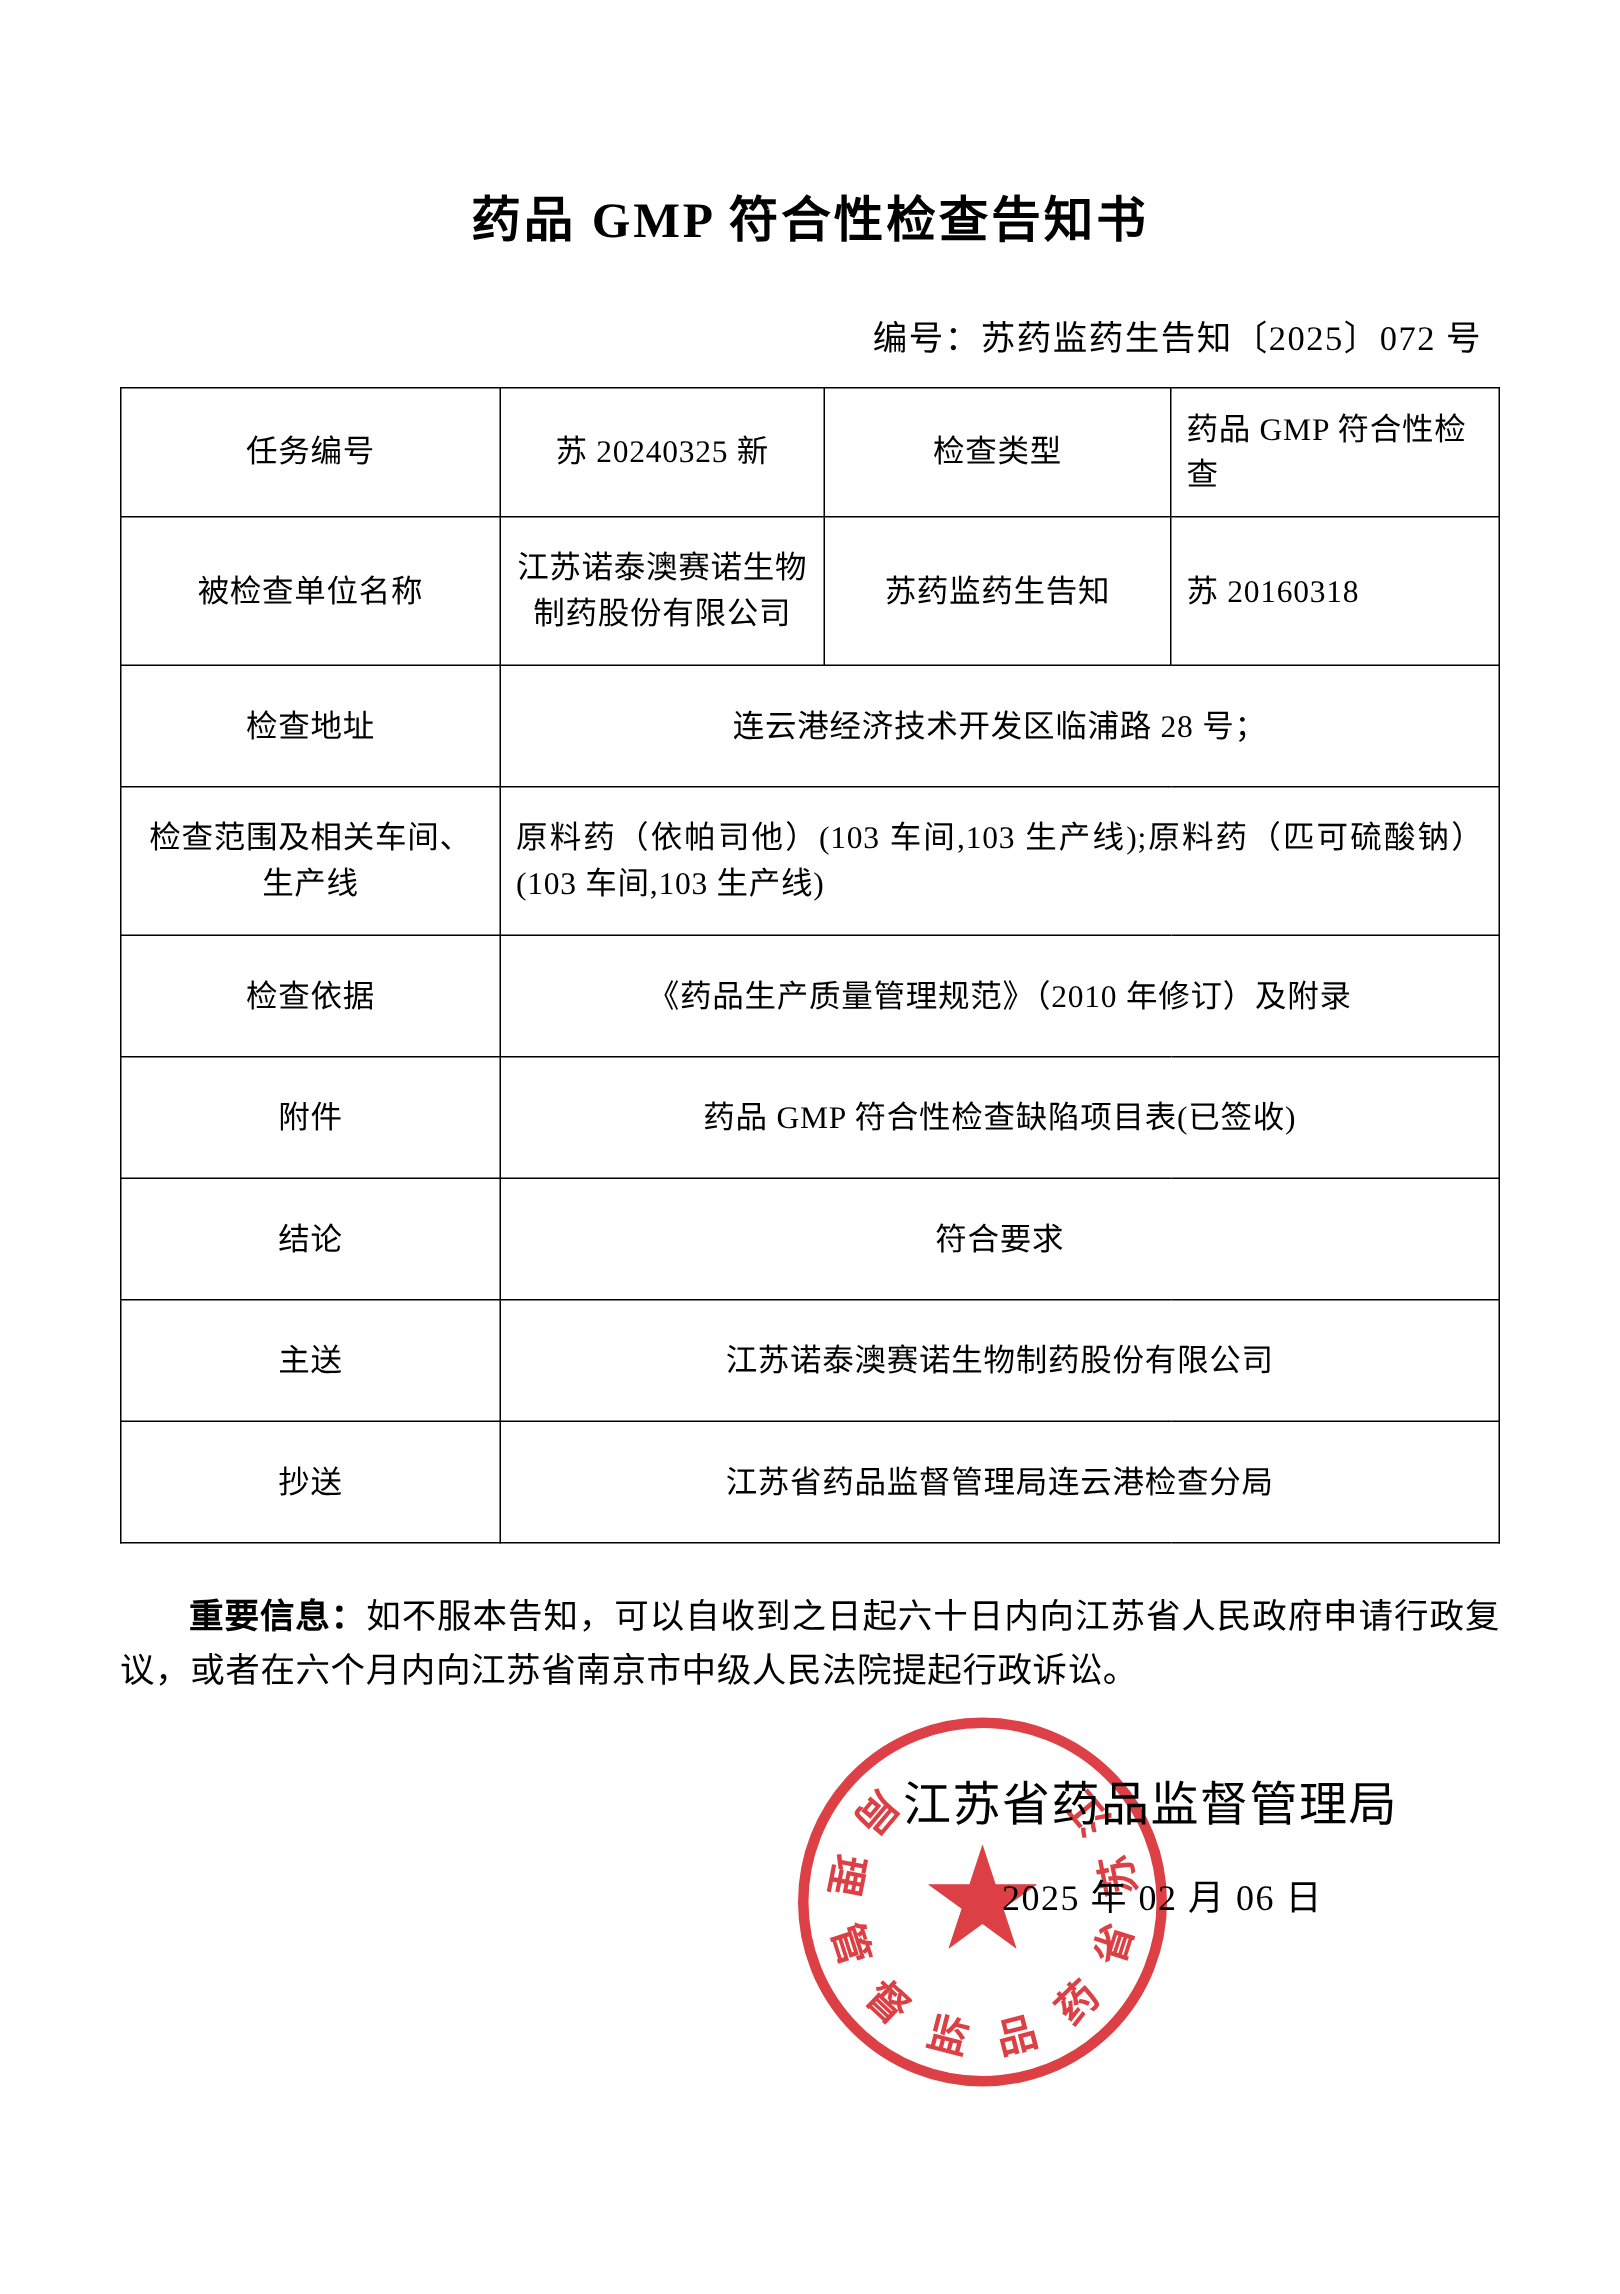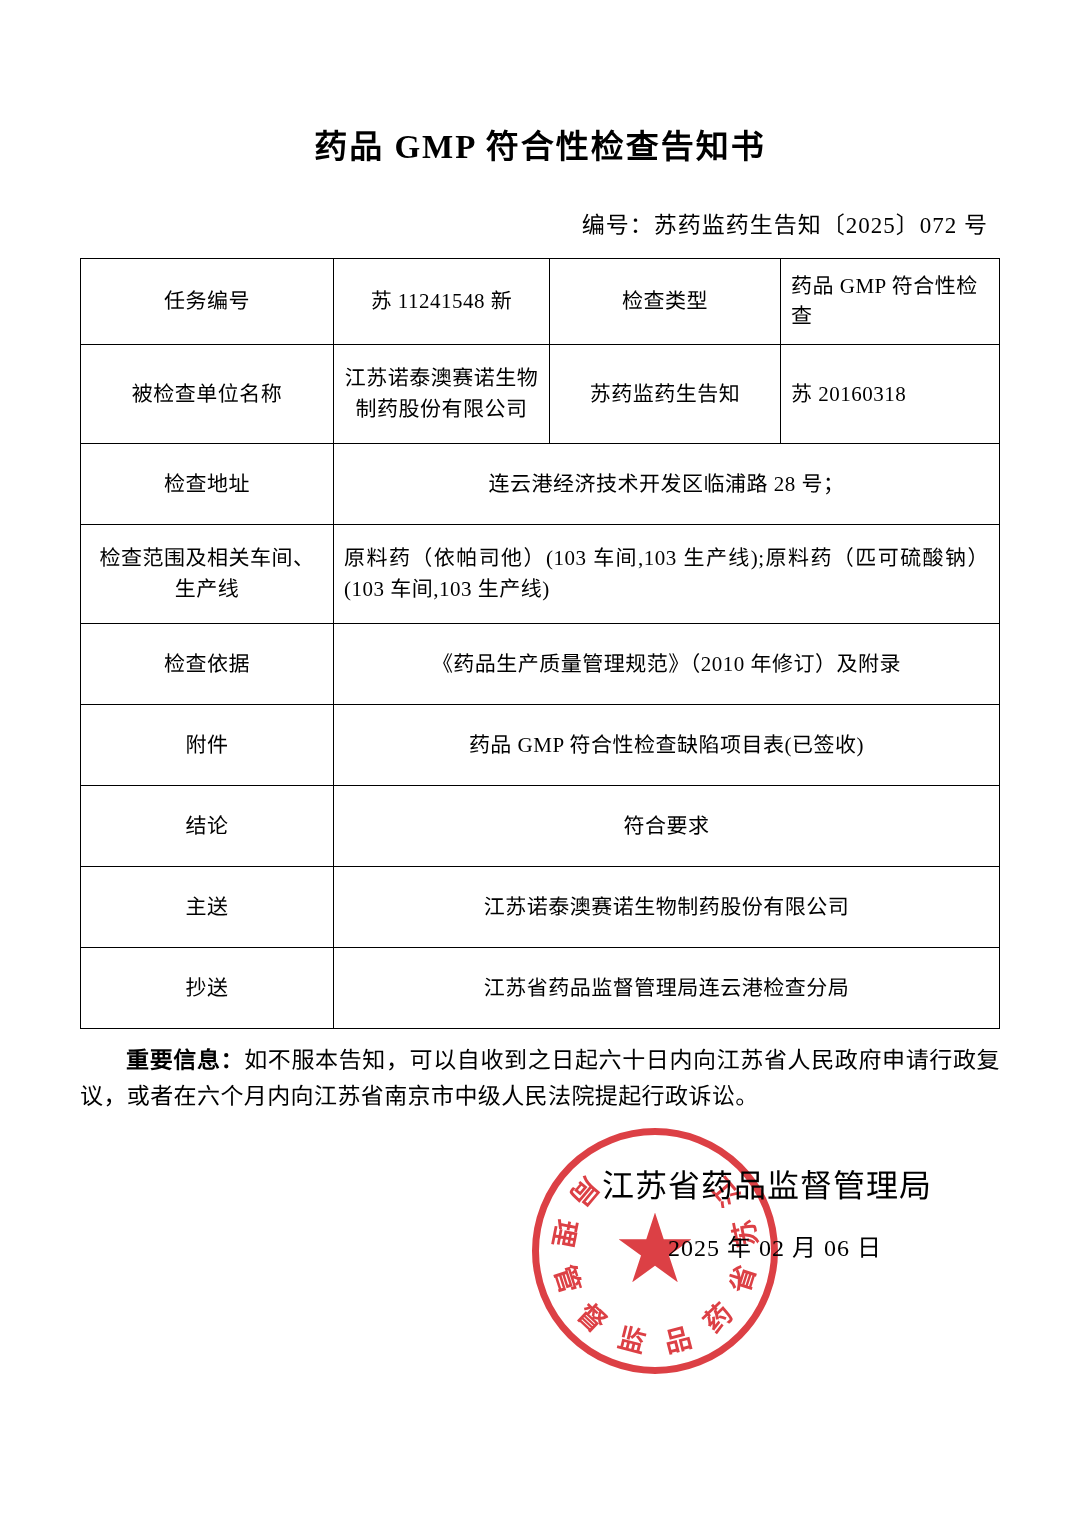--- a/index.html
+++ b/index.html
@@ -75,21 +75,21 @@
     text-align: center;
   }
   td.col4 {
     text-align: left;
   }
   .row-tall td { height: 74px; }
   .row-mid td { height: 56px; }
   .notice {
     font-size: 23px;
     line-height: 1.58;
-    margin-top: 14px;
+    margin-top: 31px;
     text-align: justify;
     text-indent: 46px;
     letter-spacing: 0.4px;
   }
   .notice b {
     font-weight: bold;
   }
   .sign-block {
     margin-top: 34px;
     position: relative;
@@ -153,21 +153,21 @@
 <div class="page">
 
   <div class="doc-title">药品 GMP 符合性检查告知书</div>
 
   <div class="doc-number">编号：苏药监药生告知〔2025〕072 号</div>
 
   <table class="main-table">
     <tbody>
       <tr class="row-mid">
         <td class="label">任务编号</td>
-        <td class="col2">苏 11241548 新</td>
+        <td class="col2">苏 20240325 新</td>
         <td class="col3">检查类型</td>
         <td class="col4">药品 GMP 符合性检查</td>
       </tr>
       <tr class="row-tall">
         <td class="label">被检查单位名称</td>
         <td class="col2">江苏诺泰澳赛诺生物制药股份有限公司</td>
         <td class="col3">苏药监药生告知</td>
         <td class="col4">苏 20160318</td>
       </tr>
       <tr class="row-mid">

